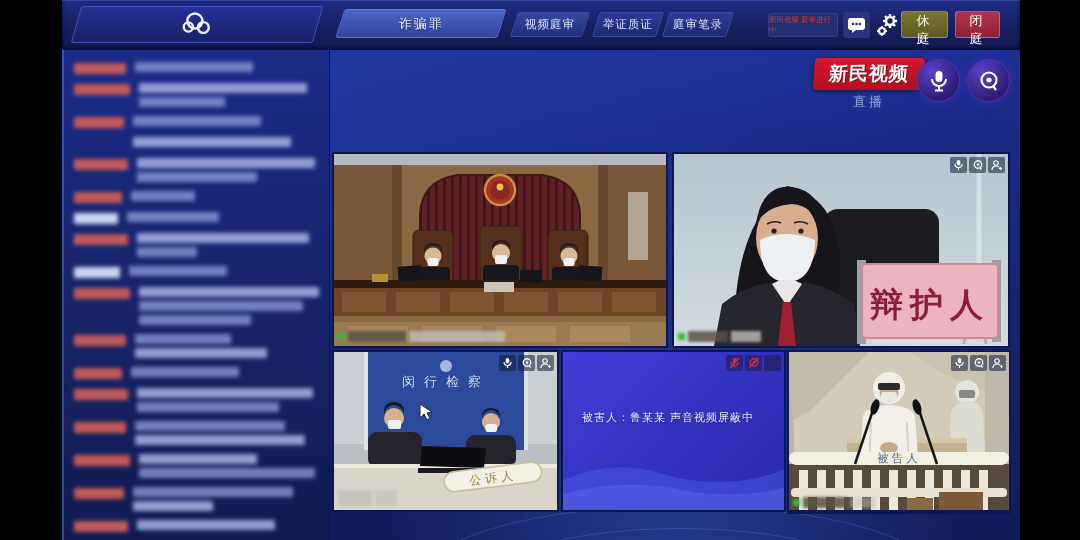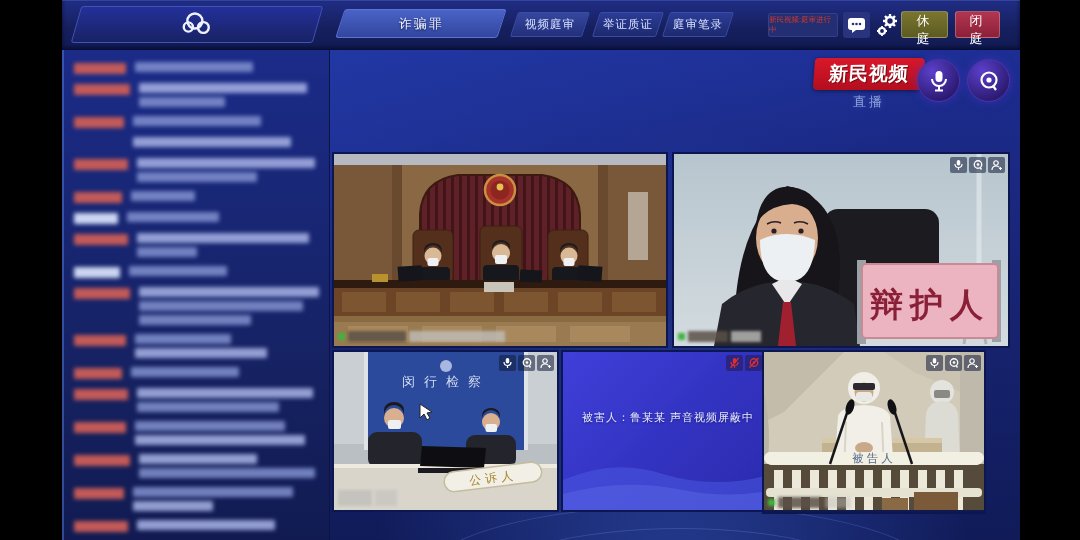--- a/index.html
+++ b/index.html
@@ -79,21 +79,21 @@
   .mic-btn{left:587px;}
   .cam-btn{left:637px;}
 
   
   .video{position:absolute;border:2px solid #0c1650;background:#10194f;overflow:hidden;}
   .v-court{left:2px;top:102px;width:336px;height:196px;}
   .v-def{left:342px;top:102px;width:338px;height:196px;}
   .v-pros{left:2px;top:300px;width:227px;height:162px;}
   .v-vict{left:231px;top:300px;width:225px;height:162px;
     background:linear-gradient(135deg,#4040da 0%,#3434c4 45%,#2a2aac 100%);}
-  .v-dfnd{left:432px;top:300px;width:224px;height:164px;}
+  .v-dfnd{left:457px;top:300px;width:224px;height:164px;}
   .video>svg{display:block;}
 
   .vicons{position:absolute;right:3px;top:3px;display:flex;gap:2px;}
   .vicon{width:17px;height:16px;background:rgba(18,28,58,.55);border-radius:2px;
     display:flex;align-items:center;justify-content:center;cursor:pointer;}
   .vicon.mute{background:rgba(30,20,50,.45);}
 
   .vlabel{position:absolute;left:4px;bottom:4px;display:flex;align-items:center;gap:3px;filter:blur(1.6px);}
   .gdot{width:7px;height:7px;background:#3fb53f;flex:none;}
   .vblock{height:11px;background:rgba(190,190,185,.8);}

